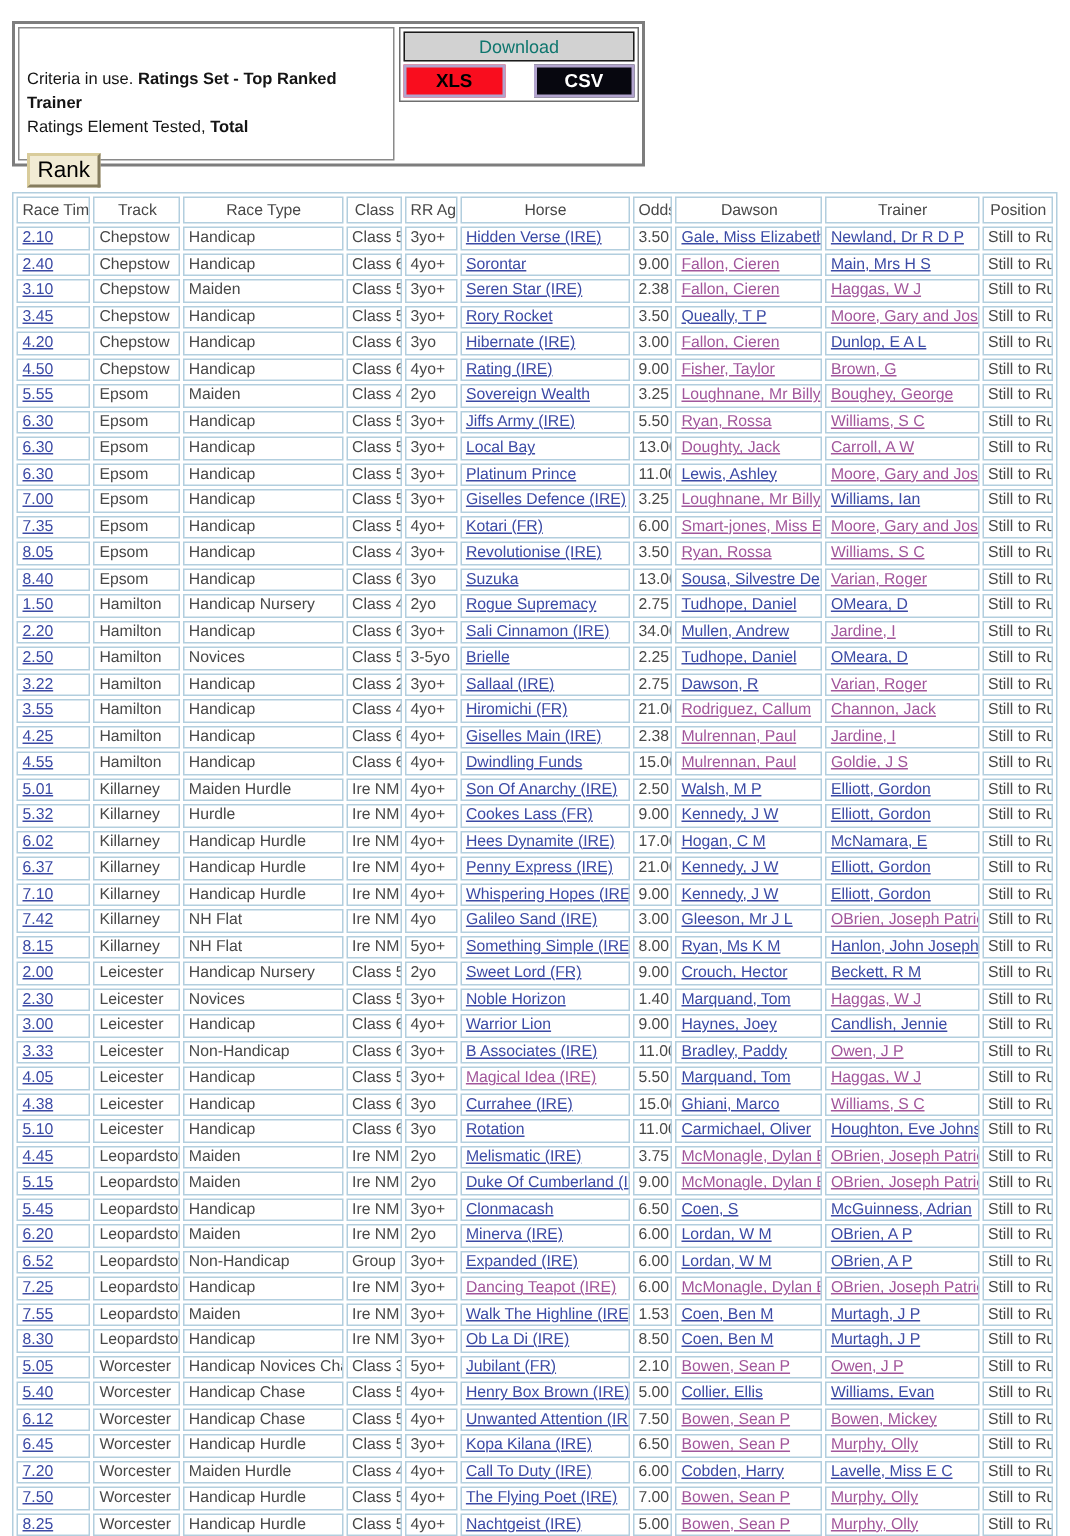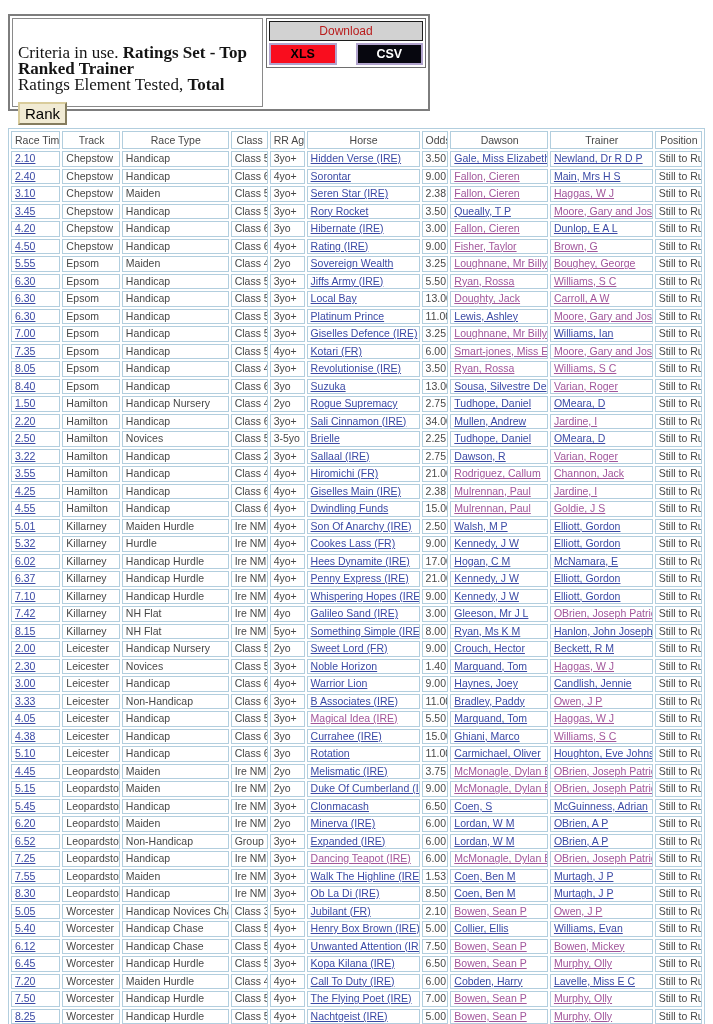--- a/index.html
+++ b/index.html
@@ -3,28 +3,28 @@
 <meta charset="utf-8">
 <style>
   html,body{margin:0;padding:0;background:#fff;}
   body{width:713px;height:1024px;position:relative;font-family:"Liberation Sans",sans-serif;}
 
   
   .top-section{position:absolute;left:8px;top:14px;width:422px;height:97px;
     border:2px solid #7d7d7d;box-sizing:border-box;display:flex;background:#fff;padding:2px;gap:3px;}
   .criteria-box{flex:1;border:1px solid #8a8a8a;box-sizing:border-box;
     padding:26px 4px 2px 5px;position:relative;}
-  .criteria-text{font-size:17px;line-height:16px;color:#141414;font-family:Liberation Serif, serif;}
+  .criteria-text{font-size:11px;line-height:16px;color:#141414;}
   .btn-row{margin-top:9px;display:flex;gap:3px;}
   .btn-row.second{margin-top:5px;}
   .legacy-btn{background:#f1ebd4;border:2px outset #d9cc9b;color:#000;
     font-family:"Liberation Sans",sans-serif;font-size:15px;padding:1px 5px;cursor:pointer;}
   .download-box{width:160px;align-self:flex-start;border:1px solid #6e6e6e;
     box-sizing:border-box;padding:2px;background:#fff;}
-  .download-header{border:1px solid #1c1c1c;background:#d2d2d2;color:#b91c1c;
+  .download-header{border:1px solid #1c1c1c;background:#d2d2d2;color:#0f766e;
     text-align:center;font-size:12px;padding:2px 0;}
   .download-buttons{display:flex;gap:19px;margin-top:2px;}
   .dl-btn{flex:1;text-align:center;font-size:12.5px;font-weight:bold;
     padding:2px 0;border:2px solid #b1a3cd;cursor:pointer;}
   .dl-xls{background:#f90d1e;color:#000;}
   .dl-csv{background:#07070f;color:#fff;}
 
   
   table.races{position:absolute;left:8px;top:128px;width:697px;
     border-collapse:separate;border-spacing:2px;border:1px solid #b2cede;

